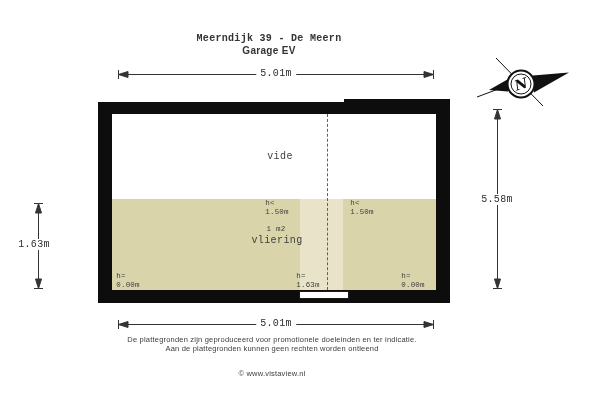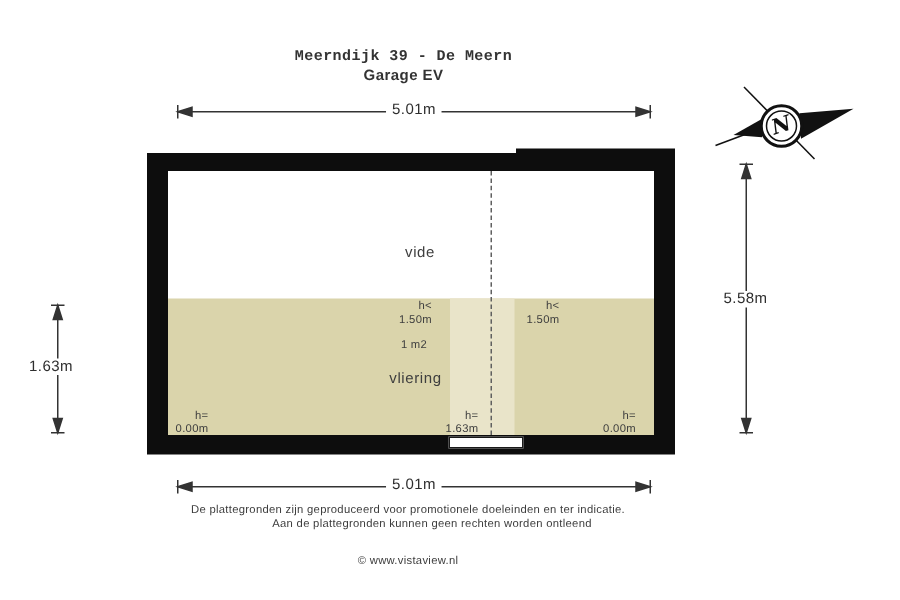--- a/index.html
+++ b/index.html
@@ -13,22 +13,22 @@
          font-size:10px;color:#333;letter-spacing:0.3px;}
   .title.l1{top:33px;font-family:Liberation Mono, monospace;} .title.l2{top:45px;text-align:center;}
   
   .wall{background:#0d0d0d;}
   .inner{background:#ffffff;}
   .vliering-fill{background:#dad4ab;}
   .strip-fill{background:#e9e4c9;}
   .dashed{border-left:1px dashed #606060;width:0;}
   .opening{background:#ffffff;border:1px solid #1a1a1a;box-sizing:border-box;}
   
-  .lbl{transform:translateX(-50%);text-align:right;white-space:pre-line;color:#3e3e3e;}
-  .room{font-size:10px;letter-spacing:0.4px;margin-top:12px;}
+  .lbl{transform:translateX(-50%);text-align:left;white-space:pre-line;color:#3e3e3e;font-family:Liberation Mono, monospace;}
+  .room{font-size:10px;letter-spacing:0.4px;}
   .small{font-size:7.5px;line-height:9px;letter-spacing:0.2px;}
   .dim{font-size:10px;background:#ffffff;padding:0 4px;color:#2e2e2e;letter-spacing:0.3px;}
   
   .footer-line{left:0;width:544px;text-align:center;font-size:7.5px;color:#3c3c3c;letter-spacing:0.2px;}
   svg.overlay{position:absolute;left:0;top:0;pointer-events:none;}
 </style>
 </head>
 <body>
 
 <div class="canvas">
@@ -104,16 +104,16 @@
   <div class="abs lbl small" style="left:276px;top:225px;">1 m2</div>
   <div class="abs lbl room" style="left:277px;top:235px;">vliering</div>
   <div class="abs lbl small" style="left:128px;top:272px;">h=
 0.00m</div>
   <div class="abs lbl small" style="left:308px;top:272px;">h=
 1.63m</div>
   <div class="abs lbl small" style="left:413px;top:272px;">h=
 0.00m</div>
 
   <div class="abs footer-line" style="top:335px;">De plattegronden zijn geproduceerd voor promotionele doeleinden en ter indicatie.</div>
-  <div class="abs footer-line" style="top:344px;margin-left:16px;">Aan de plattegronden kunnen geen rechten worden ontleend</div>
+  <div class="abs footer-line" style="top:344px;">Aan de plattegronden kunnen geen rechten worden ontleend</div>
   <div class="abs footer-line" style="top:353px;margin-top:16px;">© www.vistaview.nl</div>
 
 </div>
 
 </body></html>

